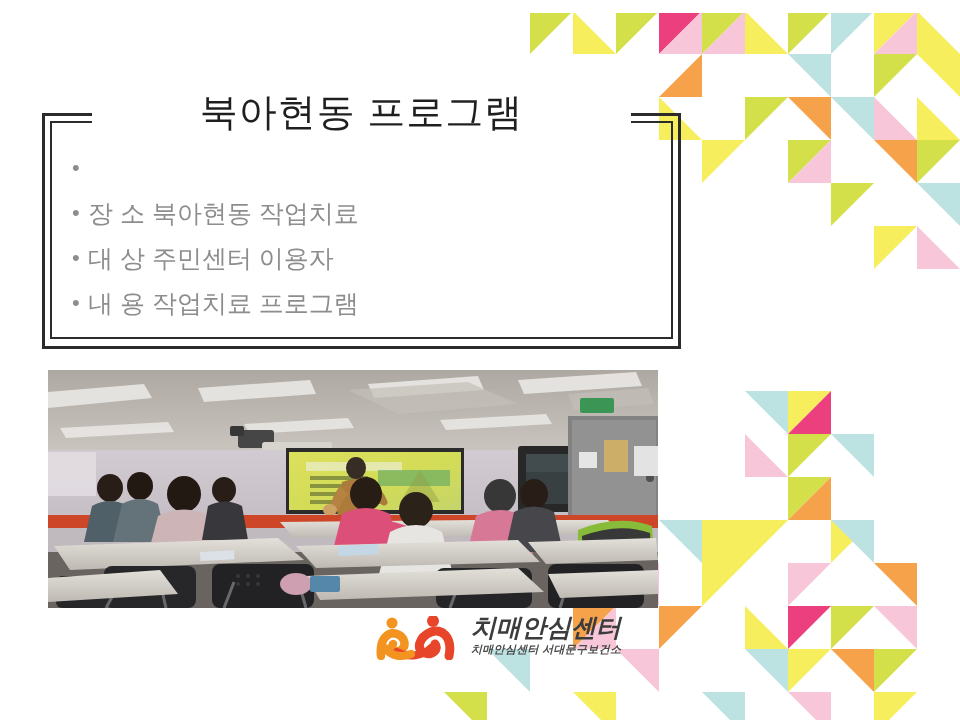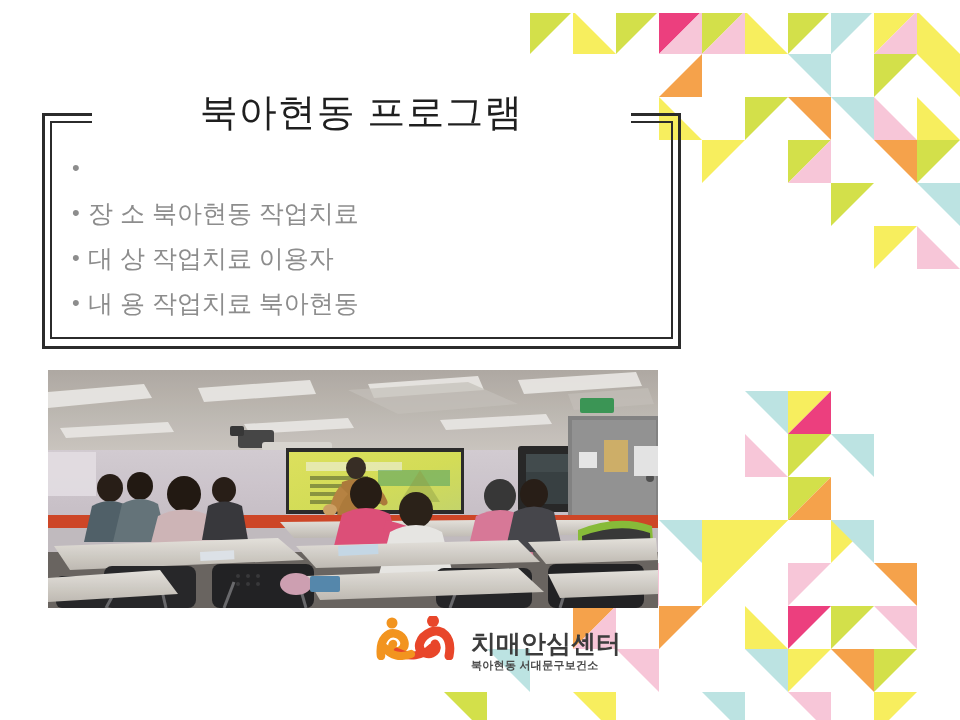--- a/index.html
+++ b/index.html
@@ -33,21 +33,21 @@
   .bullet-text{font-size:25px;line-height:34px;color:#8d8d8d;white-space:nowrap;}
 
   
   #photo{position:absolute;left:48px;top:357px;width:610px;height:238px;overflow:hidden;
          background:#6f6a66;}
   #photo *{position:absolute;}
 
   
   #logo{position:absolute;left:375px;top:601px;width:290px;height:48px;}
   #logo-mark{position:absolute;left:0;top:2px;width:88px;height:44px;}
-  #logo-text{position:absolute;left:96px;top:16px;width:196px;}
+  #logo-text{position:absolute;left:96px;top:0px;width:196px;font-style:italic;}
   #logo-title{font-size:25px;font-weight:bold;color:#3c3c3c;letter-spacing:0px;
               line-height:27px;white-space:nowrap;}
   #logo-sub{font-size:11px;font-weight:bold;color:#4a4a4a;letter-spacing:0.3px;
             line-height:14px;white-space:nowrap;margin-top:1px;}
 </style>
 </head>
 <body>
 
 <div id="slide">
 
@@ -143,25 +143,25 @@
   <div id="bullets">
     <div class="bullet-row">
       <span class="bullet-dot">•</span>
     </div>
     <div class="bullet-row">
       <span class="bullet-dot">•</span>
       <span class="bullet-text">장 소 북아현동 작업치료</span>
     </div>
     <div class="bullet-row">
       <span class="bullet-dot">•</span>
-      <span class="bullet-text">대 상 작업치료 이용자</span>
+      <span class="bullet-text">대 상 주민센터 이용자</span>
     </div>
     <div class="bullet-row">
       <span class="bullet-dot">•</span>
-      <span class="bullet-text">내 용 작업치료 북아현동</span>
+      <span class="bullet-text">내 용 작업치료 프로그램</span>
     </div>
   </div>
 
   <div id="photo">
     <svg width="610" height="238" viewBox="0 0 610 238" style="left:0;top:0;">
       <defs>
         <linearGradient id="ceil" x1="0" y1="0" x2="0" y2="1">
           <stop offset="0" stop-color="#b8b2ab"></stop>
             <stop offset="1" stop-color="#d6d1cb"></stop>
         </linearGradient>
@@ -353,17 +353,17 @@
       <path d="M6 40 C4 22 14 15 22 18 C30 21 32 30 26 34 C21 37.5 15 33 18 28" stroke="#F2941F" stroke-width="8.5" fill="none" stroke-linecap="round"></path>
 
       <circle cx="58" cy="5" r="6" fill="#E8462A"></circle>
       <path d="M74 40 C78 20 66 12 56 16 C44 21 40 34 50 37 C58 39.5 64 33 60 28" stroke="#E8462A" stroke-width="9" fill="none" stroke-linecap="round"></path>
 
       <path d="M22 36 C34 42 48 40 56 32" stroke="#E8462A" stroke-width="8" fill="none" stroke-linecap="round"></path>
       <path d="M10 32 C16 40 26 42 36 38" stroke="#F2941F" stroke-width="8" fill="none" stroke-linecap="round"></path>
     </svg>
     <div id="logo-text">
       <div id="logo-title">치매안심센터</div>
-      <div id="logo-sub">북아현동 서대문구보건소</div>
+      <div id="logo-sub">치매안심센터 서대문구보건소</div>
     </div>
   </div>
 
 </div>
 
 </body></html>

